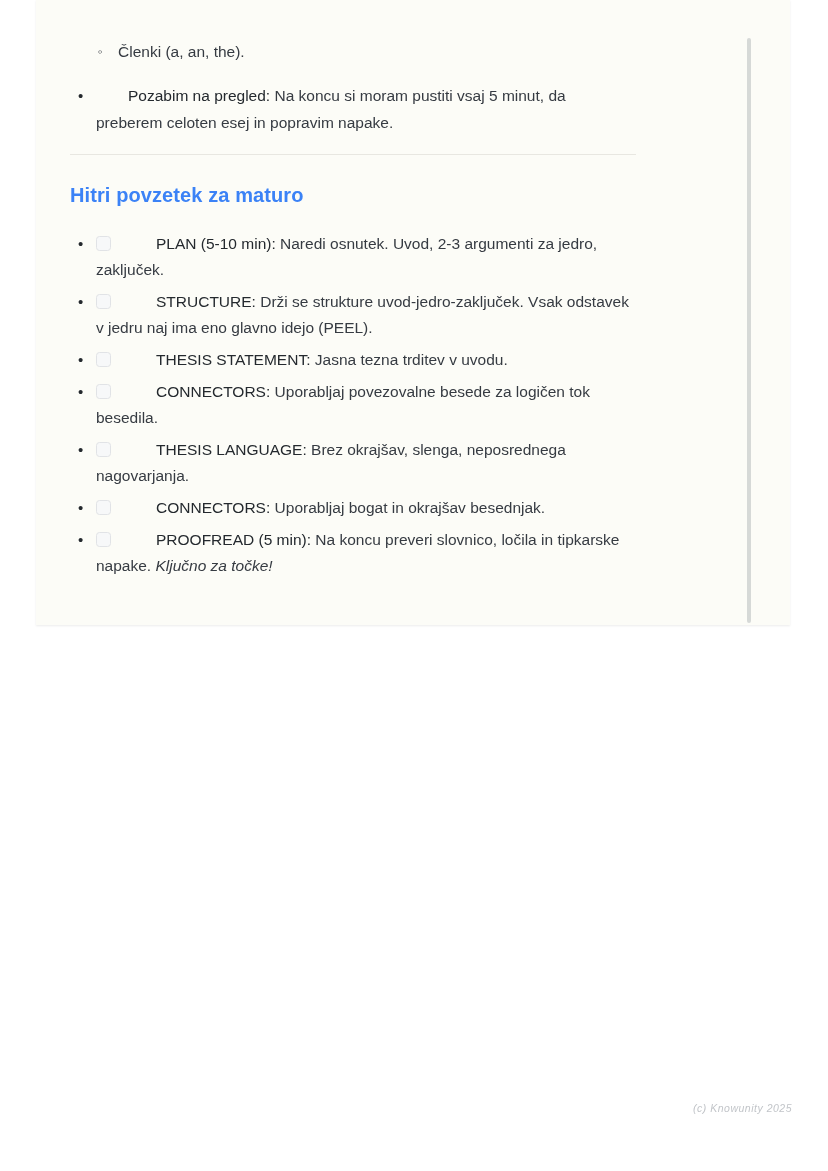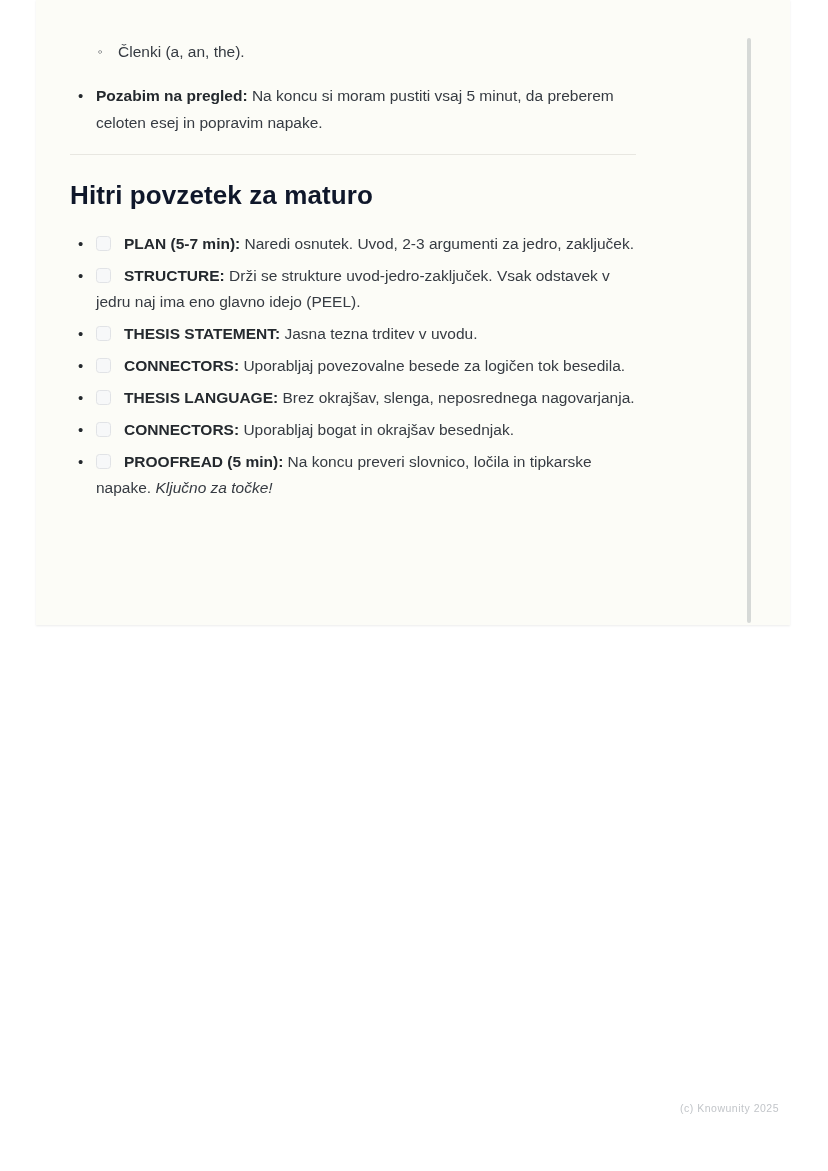--- a/index.html
+++ b/index.html
@@ -64,35 +64,36 @@
   .dot-bullet {
     width: 18px;
     flex: 0 0 18px;
     font-size: 15px;
     color: #24292e;
   }
   .row-text {
     flex: 1 1 auto;
   }
   strong.lbl {
-    font-weight: bold;
+    font-weight: normal;
     color: #24292e;
+    margin-left: 32px;
   }
   hr.divider {
     border: none;
     border-top: 1px solid #e8e7e1;
     margin: 18px 0 0 0;
     width: 566px;
   }
   h2.section-heading {
     margin: 26px 0 16px 0;
-    font-size: 26px;
+    font-size: 20px;
     line-height: 28px;
     font-weight: bold;
-    color: #0f172a;
+    color: #3b82f6;
     letter-spacing: 0.1px;
   }
   ul.checklist {
     list-style: none;
     margin: 22px 0 0 0;
     padding: 0;
   }
   ul.checklist li {
     display: flex;
     align-items: flex-start;
@@ -109,25 +110,26 @@
     border-radius: 3.5px;
     margin-right: 13px;
     vertical-align: -2px;
   }
   em.note {
     font-style: italic;
     text-align: right;
   }
   .page-footer {
     position: absolute;
-    right: 49px;
+    right: 36px;
     top: 1102px;
     font-size: 10.5px;
     letter-spacing: 0.5px;
     color: #c2c5c9;
+    font-style: italic;
   }
 </style>
 </head>
 <body>
 
 <div class="viewport">
 
   <div class="doc-card">
 
     <div class="doc-content">
@@ -143,21 +145,21 @@
       </div>
 
       <hr class="divider">
 
       <h2 class="section-heading">Hitri povzetek za maturo</h2>
 
       <ul class="checklist">
 
         <li>
           <span class="dot-bullet">•</span>
-          <div class="row-text"><span class="checkbox"></span><strong class="lbl">PLAN (5-7 min):</strong><span> Naredi osnutek. Uvod, 2-3 argumenti za jedro, zaključek.</span></div>
+          <div class="row-text"><span class="checkbox"></span><strong class="lbl">PLAN (5-10 min):</strong><span> Naredi osnutek. Uvod, 2-3 argumenti za jedro, zaključek.</span></div>
         </li>
 
         <li>
           <span class="dot-bullet">•</span>
           <div class="row-text"><span class="checkbox"></span><strong class="lbl">STRUCTURE:</strong><span> Drži se strukture uvod-jedro-zaključek. Vsak odstavek v jedru naj ima eno glavno idejo (PEEL).</span></div>
         </li>
 
         <li>
           <span class="dot-bullet">•</span>
           <div class="row-text"><span class="checkbox"></span><strong class="lbl">THESIS STATEMENT:</strong><span> Jasna tezna trditev v uvodu.</span></div>

